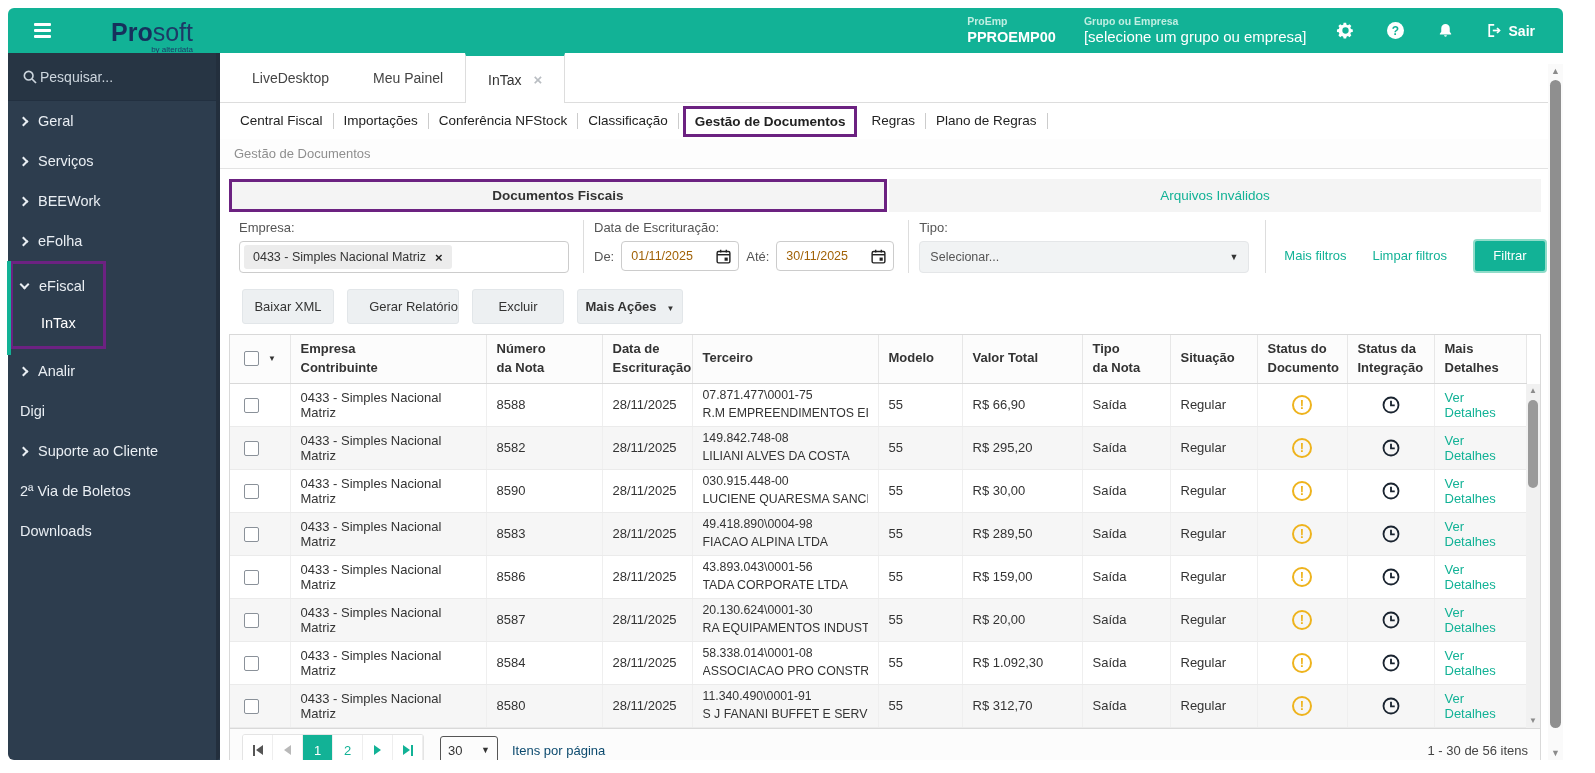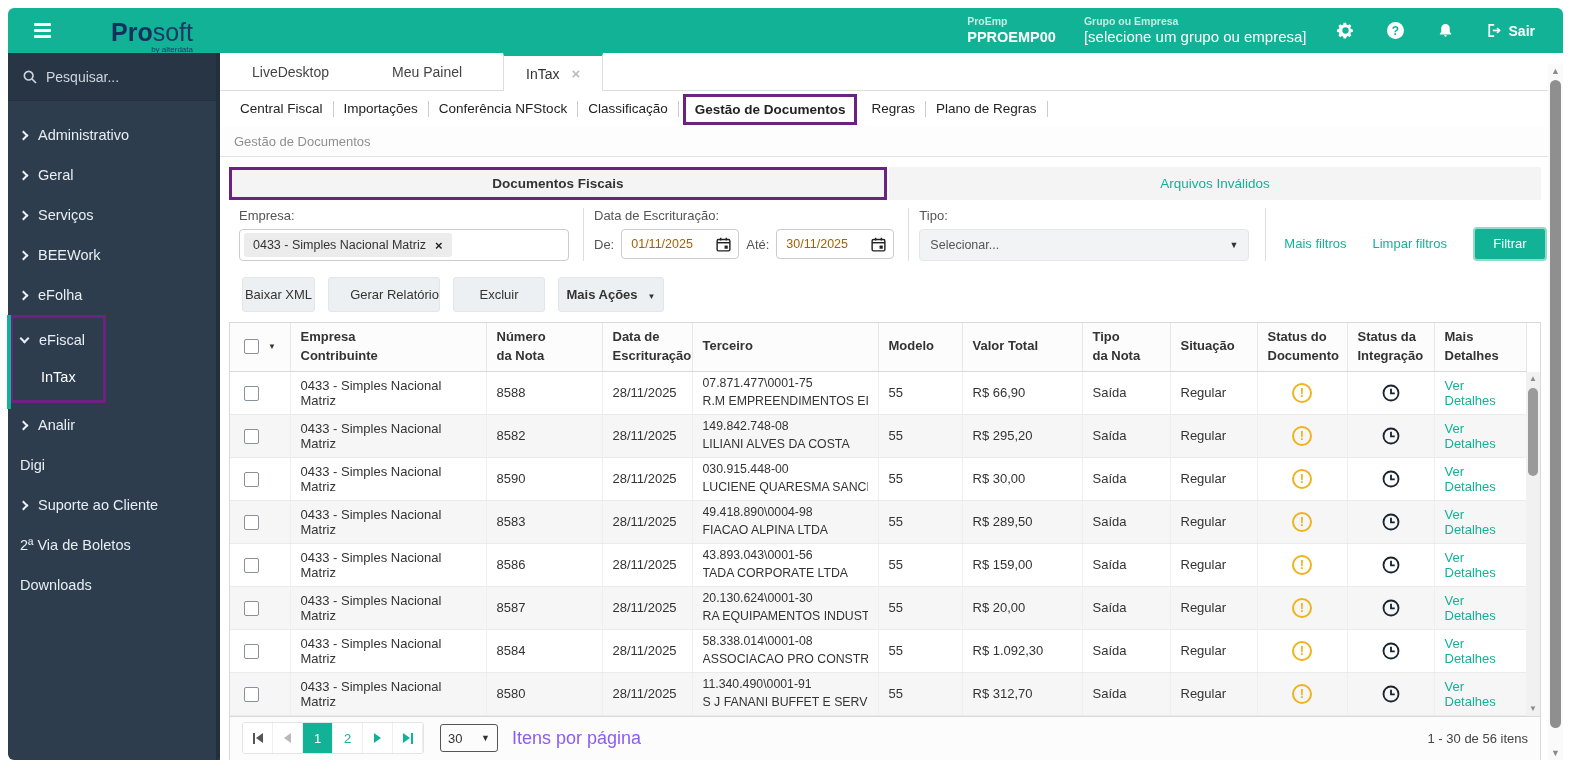--- a/index.html
+++ b/index.html
@@ -23,41 +23,41 @@
   .kv .v.plain { font-weight:normal; font-size:15px; }
   .tico { width:22px; height:22px; display:inline-flex; align-items:center; justify-content:center; cursor:pointer; }
   .help-circle { width:17px; height:17px; border-radius:50%; background:#fff; color:#12b296;
     font-weight:bold; font-size:12px; display:inline-flex; align-items:center; justify-content:center; }
   .sair { display:flex; align-items:center; gap:7px; color:#fff; font-weight:bold; font-size:14px; cursor:pointer; }
 
   
   .sidebar { position:absolute; left:0; top:45px; width:212px; height:707px; background:#2d3d4e;
     border-radius:0 0 0 6px; }
   .sidebar::after { content:''; position:absolute; right:0; top:0; width:4px; height:100%; background:#232f3d; border-radius:0 0 6px 0;}
-  .sb-search { height:48px; background:#273544; display:flex; align-items:center; padding:0 14px; gap:8px;
+  .sb-search { height:48px; background:#273544; display:flex; align-items:center; padding:0 14px; gap:2px;
     border-bottom:1px solid #223040; }
   .sb-search input { background:transparent; border:none; outline:none; color:#cdd6de; font-size:14px; width:140px;
     font-family:"Liberation Sans",sans-serif; }
   .sb-search input::placeholder { color:#cdd6de; }
   .sb-item { height:40px; display:flex; align-items:center; color:#e9eef3; font-size:14.5px; padding-left:12px;
     cursor:pointer; }
   .chev { width:7px; height:7px; border-top:2px solid #e9eef3; border-right:2px solid #e9eef3; display:inline-block;
     margin-right:11px; }
   .chev.right { transform:rotate(45deg); }
   .chev.down { transform:rotate(135deg); margin-top:-3px; }
   .no-chev { padding-left:12px; }
   .efiscal-group { position:relative; margin:0 0 2px 0; border:3px solid #6c2281; width:96px; margin-left:2px; padding:2px 4px 6px 0; }
   .efiscal-group::before { content:''; position:absolute; left:-6px; top:-3px; width:4px; height:calc(100% + 12px); background:#12b296; }
   .efiscal-group .sb-item { padding-left:8px; }
   .sb-child { height:34px; display:flex; align-items:center; color:#fff; font-size:14.5px; padding-left:28px; cursor:pointer; }
 
   
   .main { position:absolute; left:212px; top:45px; width:1330px; height:707px; background:#fff; overflow:hidden; }
 
-  .tabstrip { height:38px; border-bottom:1px solid #ddd; display:flex; align-items:stretch; padding-left:10px; background:#fff;gap:19px; }
+  .tabstrip { height:50px; border-bottom:1px solid #ddd; display:flex; align-items:stretch; padding-left:10px; background:#fff; }
   .tab { display:flex; align-items:center; padding:0 22px; font-size:14px; color:#444; cursor:pointer; }
   .tab.active { border-top:3px solid #12b296; border-left:1px solid #ddd; border-right:1px solid #ddd;
     background:#fff; margin-bottom:-1px; color:#333; gap:12px; }
   .tab-close { color:#b9bdc2; font-size:15px; font-weight:bold; cursor:pointer; }
 
   .subtabs { height:36px; display:flex; align-items:center; padding-left:10px; }
   .subtab { padding:0 10px; font-size:13.5px; color:#222; border-right:1px solid #ccc; cursor:pointer; line-height:16px; }
   .subtab:last-child { border-right:1px solid #ccc; }
   .subtab.active { font-weight:bold; border:3px solid #6c2281; padding:5px 9px; margin:0 4px; line-height:normal; }
 
@@ -91,21 +91,21 @@
   .selectbox .car { margin-left:auto; font-size:9px; color:#333; }
   .filter-links { display:flex; align-items:center; gap:26px; padding:18px 0 0 18px; border-left:1px solid #ddd; margin-left:2px; }
   .tlink { color:#12b296; font-size:13px; cursor:pointer; white-space:nowrap; }
   .btn-filtrar { width:74px; height:34px; background:#12b296; border:2px solid #90dcc9; border-radius:4px;
     color:#fff; font-size:13px; cursor:pointer; font-family:"Liberation Sans",sans-serif; }
 
   
   .actions { display:flex; gap:13px; padding:6px 0 10px 13px; }
   .abtn { background:#edf0f2; border:1px solid #e2e6e9; border-radius:3px; color:#333; font-size:13px;
     padding:9px 0; cursor:pointer; text-align:center; font-family:"Liberation Sans",sans-serif; }
-  .abtn.w1{width:73px;} .abtn.w2{width:112px;text-align:right;} .abtn.w3{width:92px;} .abtn.w4{width:106px;font-weight:bold;}
+  .abtn.w1{width:92px;} .abtn.w2{width:112px;text-align:right;} .abtn.w3{width:92px;} .abtn.w4{width:106px;font-weight:bold;}
   .abtn .car { font-size:8px; margin-left:10px; }
 
   
   .grid-wrap { border:1px solid #d9d9d9; position:relative; }
   table { border-collapse:collapse; width:1296px; table-layout:fixed; }
   col.c0{width:60px;} col.c1{width:196px;} col.c2{width:116px;} col.c3{width:90px;} col.c4{width:186px;}
   col.c5{width:84px;} col.c6{width:120px;} col.c7{width:88px;} col.c8{width:87px;} col.c9{width:90px;}
   col.c10{width:87px;} col.c11{width:92px;}
   thead th { height:48px; background:#fcfcfc; border-bottom:1px solid #d9d9d9; border-right:1px solid #e7e7e7;
     font-weight:bold; font-size:13px; color:#333; text-align:left; padding:4px 10px; vertical-align:middle; line-height:1.45; }
@@ -136,21 +136,21 @@
   .pg-num { width:30px; height:30px; display:flex; align-items:center; justify-content:center; font-size:13px;
     color:#12b296; background:#fff; border-right:1px solid #eee; cursor:pointer; }
   .pg-num.active { background:#12b296; color:#fff; }
   .tri-l { width:0; height:0; border-top:5px solid transparent; border-bottom:5px solid transparent; border-right:7px solid currentColor; }
   .tri-r { width:0; height:0; border-top:5px solid transparent; border-bottom:5px solid transparent; border-left:7px solid currentColor; }
   .vbar { width:2px; height:11px; background:currentColor; }
   .pc-dark { color:#555; } .pc-gray { color:#b9b9b9; } .pc-teal { color:#12b296; }
   .pagesize { width:58px; height:28px; border:1.5px solid #555; border-radius:3px; margin-left:16px;
     display:flex; align-items:center; padding:0 7px; font-size:13px; cursor:pointer; }
   .pagesize .car { margin-left:auto; font-size:9px; font-weight:bold; }
-  .pg-label { margin-left:14px; color:#8b5cf6; font-size:18px; }
+  .pg-label { margin-left:14px; color:#0c4a6e; font-size:13px; }
   .pg-range { margin-left:auto; color:#444; font-size:13px; }
 
   
   .page-scroll { position:absolute; right:0; top:56px; width:15px; height:696px; background:#fafafa; }
   .page-scroll .arr { position:absolute; left:0; width:15px; text-align:center; color:#8b8b8b; font-size:9px; }
   .page-scroll .thumb { position:absolute; left:2px; top:16px; width:11px; height:648px; background:#8f8f8f; border-radius:6px; }
 
   svg { display:block; }
 </style>
 </head>
@@ -204,24 +204,20 @@
   </header>
 
   <aside class="sidebar">
     <div class="sb-search">
       <svg width="16" height="16" viewBox="0 0 24 24">
           <circle cx="10" cy="10" r="6.5" fill="none" stroke="#cdd6de" stroke-width="2.4"></circle>
           <path d="m15 15 6 6" stroke="#cdd6de" stroke-width="2.6"></path>
         </svg>
       <input type="text" placeholder="Pesquisar..." style="">
     </div>
-    <div class="sb-item" style="margin-top:14px">
-        <span class="chev right"></span>
-        <span>Administrativo</span>
-      </div>
     <div class="sb-item">
         <span class="chev right"></span>
         <span>Geral</span>
       </div>
     <div class="sb-item">
         <span class="chev right"></span>
         <span>Serviços</span>
       </div>
     <div class="sb-item">
         <span class="chev right"></span>

